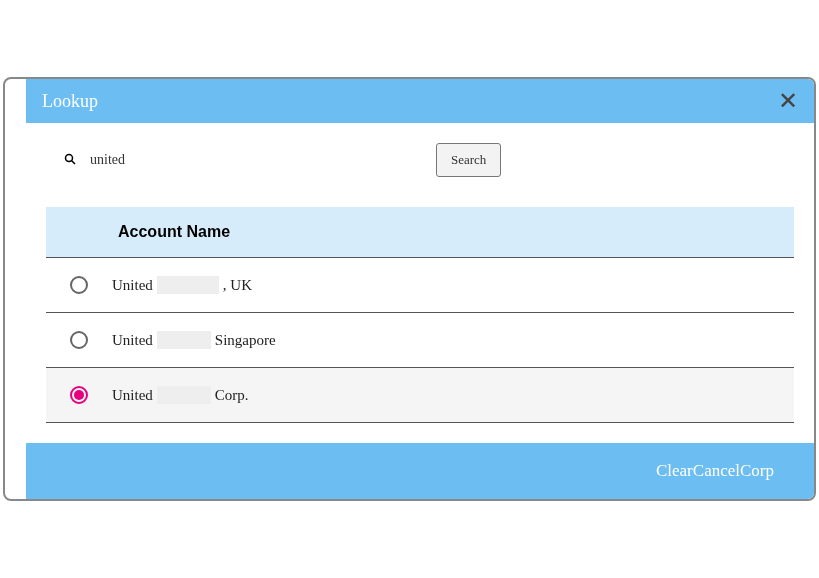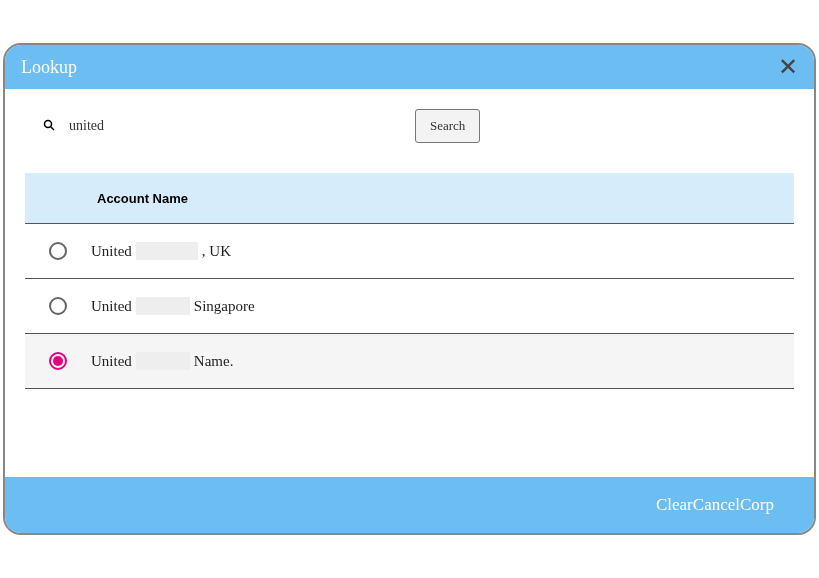--- a/index.html
+++ b/index.html
@@ -12,27 +12,28 @@
       background: #fff;
       display: flex;
       justify-content: center;
       align-items: center;
       width: 819px;
       height: 578px;
       padding: 3px;
     }
     .modal {
       width: 813px;
-      height: 492px;
+      height: 424px;
       border: 2px solid #888;
-      border-radius: 18px;
+      border-radius: 8px;
       overflow: hidden;
       display: flex;
       flex-direction: column;
       background: #fff;
+      padding-left: 21px;
     }
     .modal-header {
       background: #6cbef2;
       padding: 10px 16px;
       display: flex;
       justify-content: space-between;
       align-items: center;
       height: 44px;
     }
     .modal-title {
@@ -87,21 +88,21 @@
     .table-wrap {
       flex: 1;
     }
     .table-header {
       background: #d7ecfb;
       padding: 16px 20px 16px 72px;
       border-bottom: 1px solid #555;
     }
     .col-header {
       font-weight: bold;
-      font-size: 13px;
+      font-size: 16px;
       color: #000;
     }
     .row {
       display: flex;
       align-items: center;
       padding: 18px 20px;
       border-bottom: 1px solid #555;
       gap: 24px;
     }
     .row.selected {
@@ -199,21 +200,21 @@
               <span>United</span>
               <span class="redacted" style="width: 54px;"></span>
               <span>Singapore</span>
             </span>
           </div>
           <div class="row selected">
             <span class="radio selected"></span>
             <span class="row-text">
               <span>United</span>
               <span class="redacted" style="width: 54px;"></span>
-              <span>Name.</span>
+              <span>Corp.</span>
             </span>
           </div>
         </div>
     </div>
   </div>
 
   <div class="modal-footer">
     <button class="footer-btn">Clear</button>
     <button class="footer-btn">Cancel</button>
     <button class="footer-btn">Corp</button>

